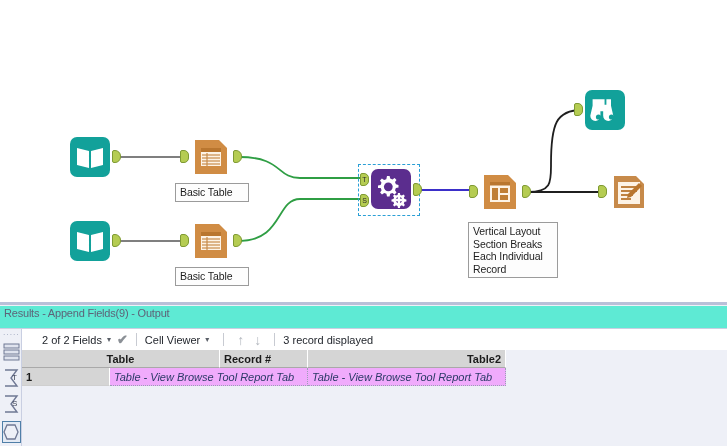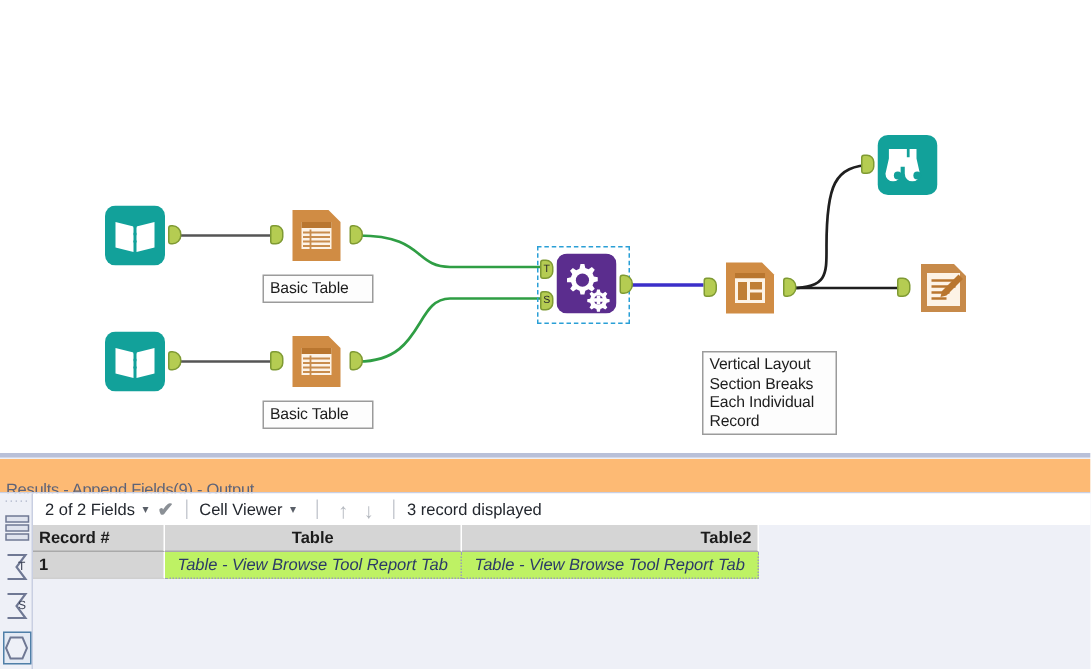--- a/index.html
+++ b/index.html
@@ -35,58 +35,58 @@
     font-size: 10.5px; color: #1d1d1d; padding: 2px 4px; white-space: pre-line;
     line-height: 12.5px; letter-spacing: -0.1px;
   }
 
   .selbox { position: absolute; border: 1px dashed #2a9fd6; }
 
   
   #results { position: absolute; left: 0; top: 258px; width: 727px; height: 188px; background: #eef0f7; }
   #res-divider { position: absolute; left: 0; top: 0; width: 727px; height: 3px; background: #b9c0d8; }
   #res-title { position: absolute; left: 0; top: 4px; width: 727px; height: 22px;
-               background: #fdba74; font-size: 11px; color: #5d6378; padding: 15px 0 0 4px;
+               background: #5eead4; font-size: 11px; color: #5d6378; padding: 1px 0 0 4px;
                letter-spacing: -0.2px; }
   #res-title-underline { position: absolute; left: 0; top: 26px; width: 727px; height: 1px; background: #c9cfe2; }
 
   #res-body { position: absolute; left: 0; top: 27px; width: 727px; height: 161px; background: #eef0f7; }
 
   
   #rail { position: absolute; left: 0; top: 0; width: 22px; height: 161px; background: #eef0f7;
           border-right: 1px solid #c9cfe2; }
   .rail-item { position: absolute; left: 2px; width: 19px; height: 22px; }
   .rail-item svg { display: block; }
   .rail-item.sel { border: 1px solid #4f7fa8; background: #e4eaf4; }
   .rail-dots { position: absolute; left: 3px; top: 2px; font-size: 7px; color: #9aa2bb; letter-spacing: 1px; }
 
   
   #res-toolbar { position: absolute; left: 22px; top: 0; width: 705px; height: 21px;
-                 background: #ffffff; display: flex; align-items: center; padding-left: 8px;
+                 background: #ffffff; display: flex; align-items: center; padding-left: 20px;
                  font-size: 11px; color: #23272e; }
   .tb-txt { white-space: nowrap; }
   .tb-caret { margin: 0 6px 0 5px; color: #5a5f68; font-size: 8px; }
   .tb-sep { width: 1px; height: 13px; background: #c8cbd2; margin: 0 8px; }
   .tb-check { color: #8b9096; font-size: 13px; font-weight: bold; }
   .tb-arrow { color: #b4b8bf; font-size: 14px; margin: 0 5px; }
 
   
   #grid { position: absolute; left: 22px; top: 21px; width: 484px; background: #ffffff; }
   .grid-row { display: flex; }
   .hcell { background: #d5d5d5; border-right: 1px solid #ffffff; border-bottom: 1px solid #a9a9a9;
            font-size: 11px; font-weight: bold; color: #1b1b1b; height: 18px; line-height: 18px;
            padding: 0 4px; }
   .hcell.rec { width: 88px; text-align: left; background: #d5d5d5; }
   .hcell.c1 { width: 198px; text-align: center; }
   .hcell.c2 { width: 198px; text-align: right; }
   .dcell { font-size: 11px; height: 18px; line-height: 18px; padding: 0 4px;
            border-right: 1px dotted #9aa0b5; border-bottom: 1px dotted #9aa0b5; }
   .dcell.rec { width: 88px; background: #d5d5d5; color: #1b1b1b; font-weight: bold;
                border-right: 1px solid #ffffff; border-bottom: 1px solid #cfcfcf; }
-  .dcell.val { width: 198px; background: #bef264; color: #2b3a67; font-style: italic; text-align: center; }
+  .dcell.val { width: 198px; background: #f0abfc; color: #2b3a67; font-style: italic; }
   #grid-under { position: absolute; left: 22px; top: 57px; width: 484px; height: 3px; background: #eef0f7; }
 </style>
 </head>
 <body>
 
 <div id="app">
 
   <div id="canvas">
 
     <svg id="wires" viewBox="0 0 727 258">
@@ -201,21 +201,21 @@
           <rect x="10" y="10" width="20" height="20" fill="#fdf3e6"></rect>
           <rect x="10" y="10" width="20" height="3.5" fill="#b9762f"></rect>
           <rect x="12" y="16" width="6" height="12" fill="#c07f36"></rect>
           <rect x="20" y="16" width="8" height="5" fill="#c07f36"></rect>
           <rect x="20" y="23" width="8" height="5" fill="#c07f36"></rect>
         </svg>
       </div>
       <div class="anchor in"></div>
       <div class="anchor out"></div>
     </div>
-    <div class="tool-label" style="left:468px; top:190px; width:90px;">Vertical Layout
+    <div class="tool-label" style="left:468px; top:178px; width:90px;">Vertical Layout
 Section Breaks
 Each Individual
 Record</div>
 
     <div class="tool" style="left:585px; top:46px;">
       <div class="tool-ico">
         <svg viewBox="0 0 40 40">
           <rect x="0" y="0" width="40" height="40" rx="7" fill="#12a19a"></rect>
           <g fill="#ffffff">
             <path d="M13 9 h5 v6 l2 0 0 -6 h5 v7 l2.5 11 a5.5 5.5 0 0 1 -11 0 l0 -5 -3 0 0 5 a5.5 5.5 0 0 1 -11 0 L5 16 l0 -7 z" transform="translate(3,1) scale(0.92)"></path>
@@ -292,22 +292,22 @@
         <span class="tb-caret">▾</span>
         <span class="tb-sep"></span>
         <span class="tb-arrow">↑</span>
         <span class="tb-arrow">↓</span>
         <span class="tb-sep"></span>
         <span class="tb-txt">3 record displayed</span>
       </div>
 
       <div id="grid">
         <div class="grid-row">
+          <div class="hcell c1">Table</div>
           <div class="hcell rec">Record #</div>
-          <div class="hcell c1">Table</div>
           <div class="hcell c2">Table2</div>
         </div>
         <div class="grid-row">
           <div class="dcell rec">1</div>
           <div class="dcell val">Table - View Browse Tool Report Tab</div>
           <div class="dcell val">Table - View Browse Tool Report Tab</div>
         </div>
       </div>
       <div id="grid-under"></div>
 

